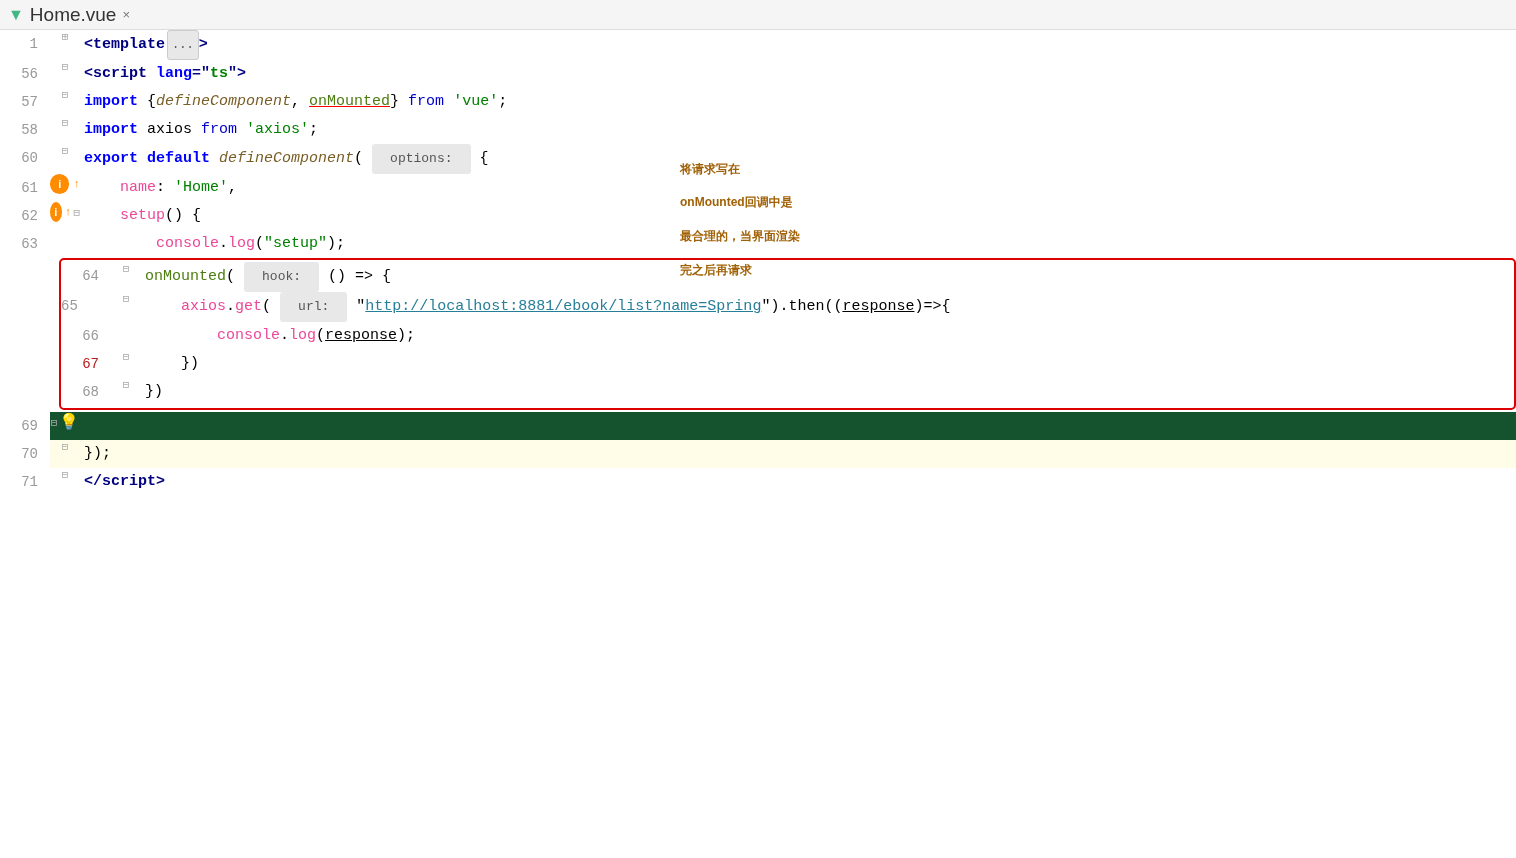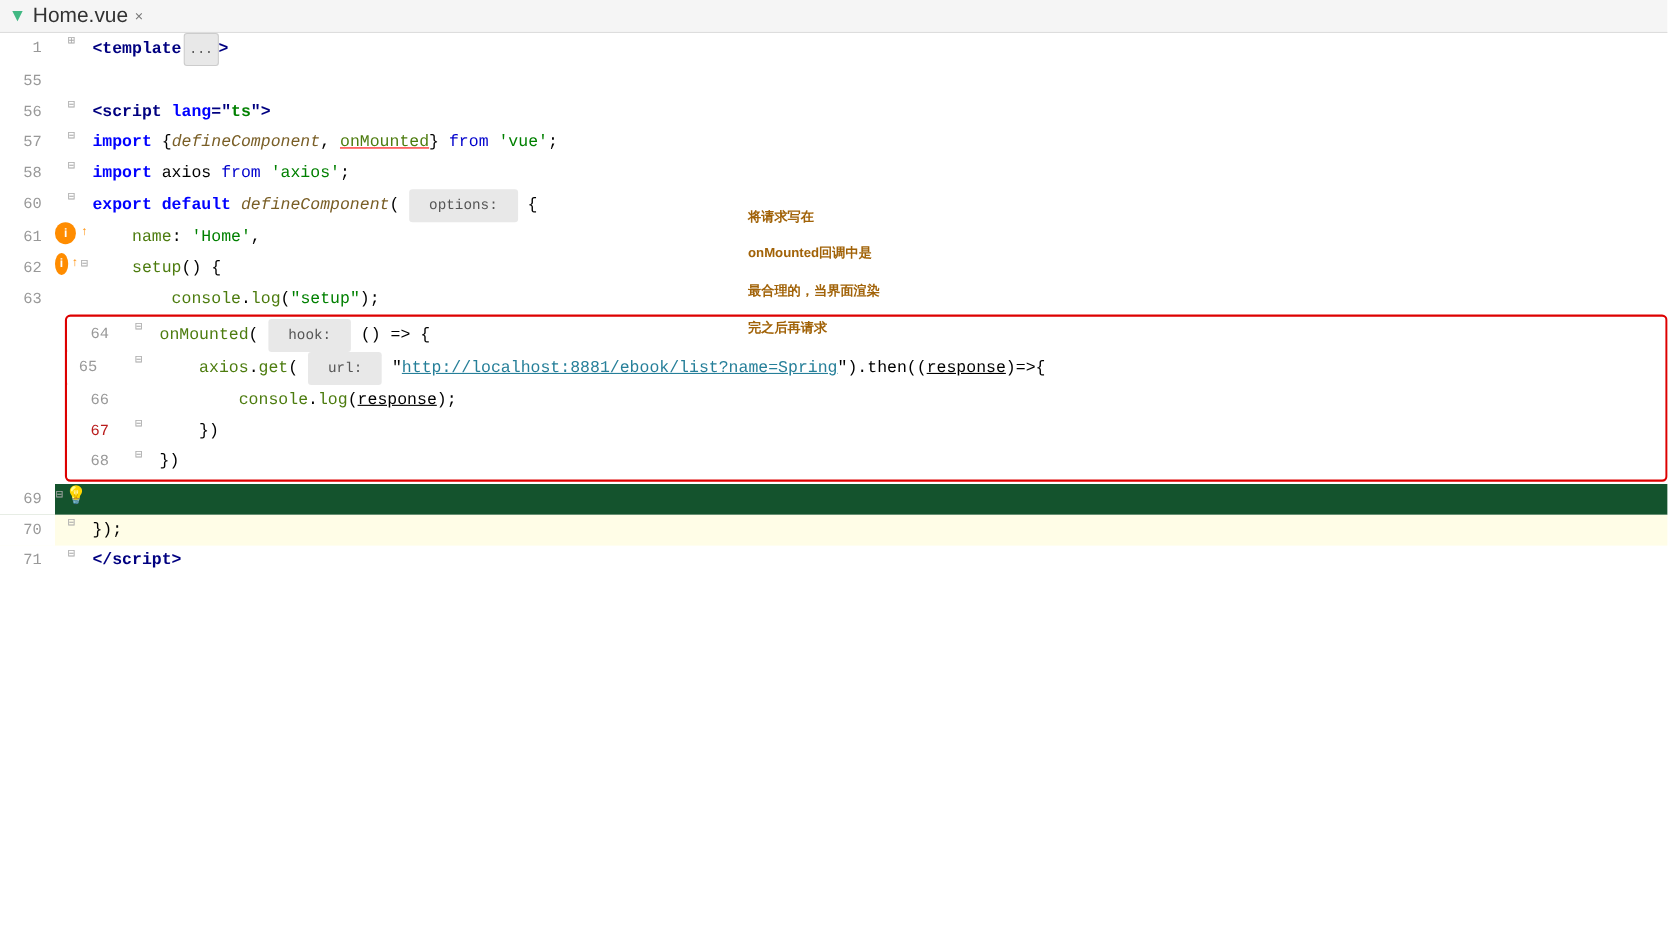--- a/index.html
+++ b/index.html
@@ -88,21 +88,21 @@
       line-height: 28px;
       white-space: pre;
       font-size: 15px;
     }
 
     
     .kw { color: #0000ff; font-weight: bold; }
     .tag { color: #000080; font-weight: bold; margin-top: 32px; }
     .string { color: #008000; }
     .fn { color: #795e26; font-style: italic; }
-    .fn-blue { color: #4d7c0f; text-align: right; }
+    .fn-blue { color: #ec4899; text-align: right; }
     .on-mounted { color: #4d7c0f; text-align: right; }
     .url-link {
       color: #267f99;
       text-decoration: underline;
     }
     .underline { text-decoration: underline; }
     .red-underline {
       text-decoration: underline;
       text-decoration-color: red;
     }
@@ -184,25 +184,20 @@
 <div class="editor">
 
   <div class="line">
     <div class="line-number">1</div>
     <div class="line-gutter">
       <span class="fold-icon">⊞</span>
     </div>
     <div class="line-content"><span class="tag">&lt;template</span><span class="fold-marker">...</span><span class="tag">&gt;</span></div>
   </div>
 
-  <div class="line">
-    <div class="line-number">55</div>
-    <div class="line-gutter"></div>
-    <div class="line-content"> </div>
-  </div>
 
   <div class="line">
     <div class="line-number">56</div>
     <div class="line-gutter">
       <span class="fold-icon">⊟</span>
     </div>
     <div class="line-content"><span class="tag">&lt;script <span class="kw">lang</span>="<span class="string">ts</span>"&gt;</span></div>
   </div>
 
   <div class="line">
@@ -266,21 +261,21 @@
 
     <div class="line" style="min-height:28px;">
       <div class="line-number" style="width:50px; color:#999; text-align:right; padding-right:12px; line-height:28px;">64</div>
       <div class="line-gutter" style="width:30px; display:flex; align-items:center; justify-content:center;">
         <span class="fold-icon">⊟</span>
       </div>
       <div class="line-content"><span class="on-mounted">onMounted</span>( <span class="options-badge">hook:</span> () =&gt; {</div>
     </div>
 
     <div class="line" style="min-height:28px;">
-      <div class="line-number" style="width:50px; color:#999; text-align:center; padding-right:12px; line-height:28px;">65</div>
+      <div class="line-number" style="width:50px; color:#999; text-align:left; padding-right:12px; line-height:28px;">65</div>
       <div class="line-gutter" style="width:30px; display:flex; align-items:center; justify-content:center;">
         <span class="fold-icon">⊟</span>
       </div>
       <div class="line-content">    <span class="fn-blue">axios</span>.<span class="fn-blue">get</span>( <span class="options-badge">url:</span> "<span class="url-link">http://localhost:8881/ebook/list?name=Spring</span>").then((<span class="underline">response</span>)=&gt;{</div>
     </div>
 
     <div class="line" style="min-height:28px;">
       <div class="line-number" style="width:50px; color:#999; text-align:right; padding-right:12px; line-height:28px;">66</div>
       <div class="line-gutter" style="width:30px;"></div>
       <div class="line-content">        <span class="fn-blue">console</span>.<span class="fn-blue">log</span>(<span class="underline">response</span>);</div>

